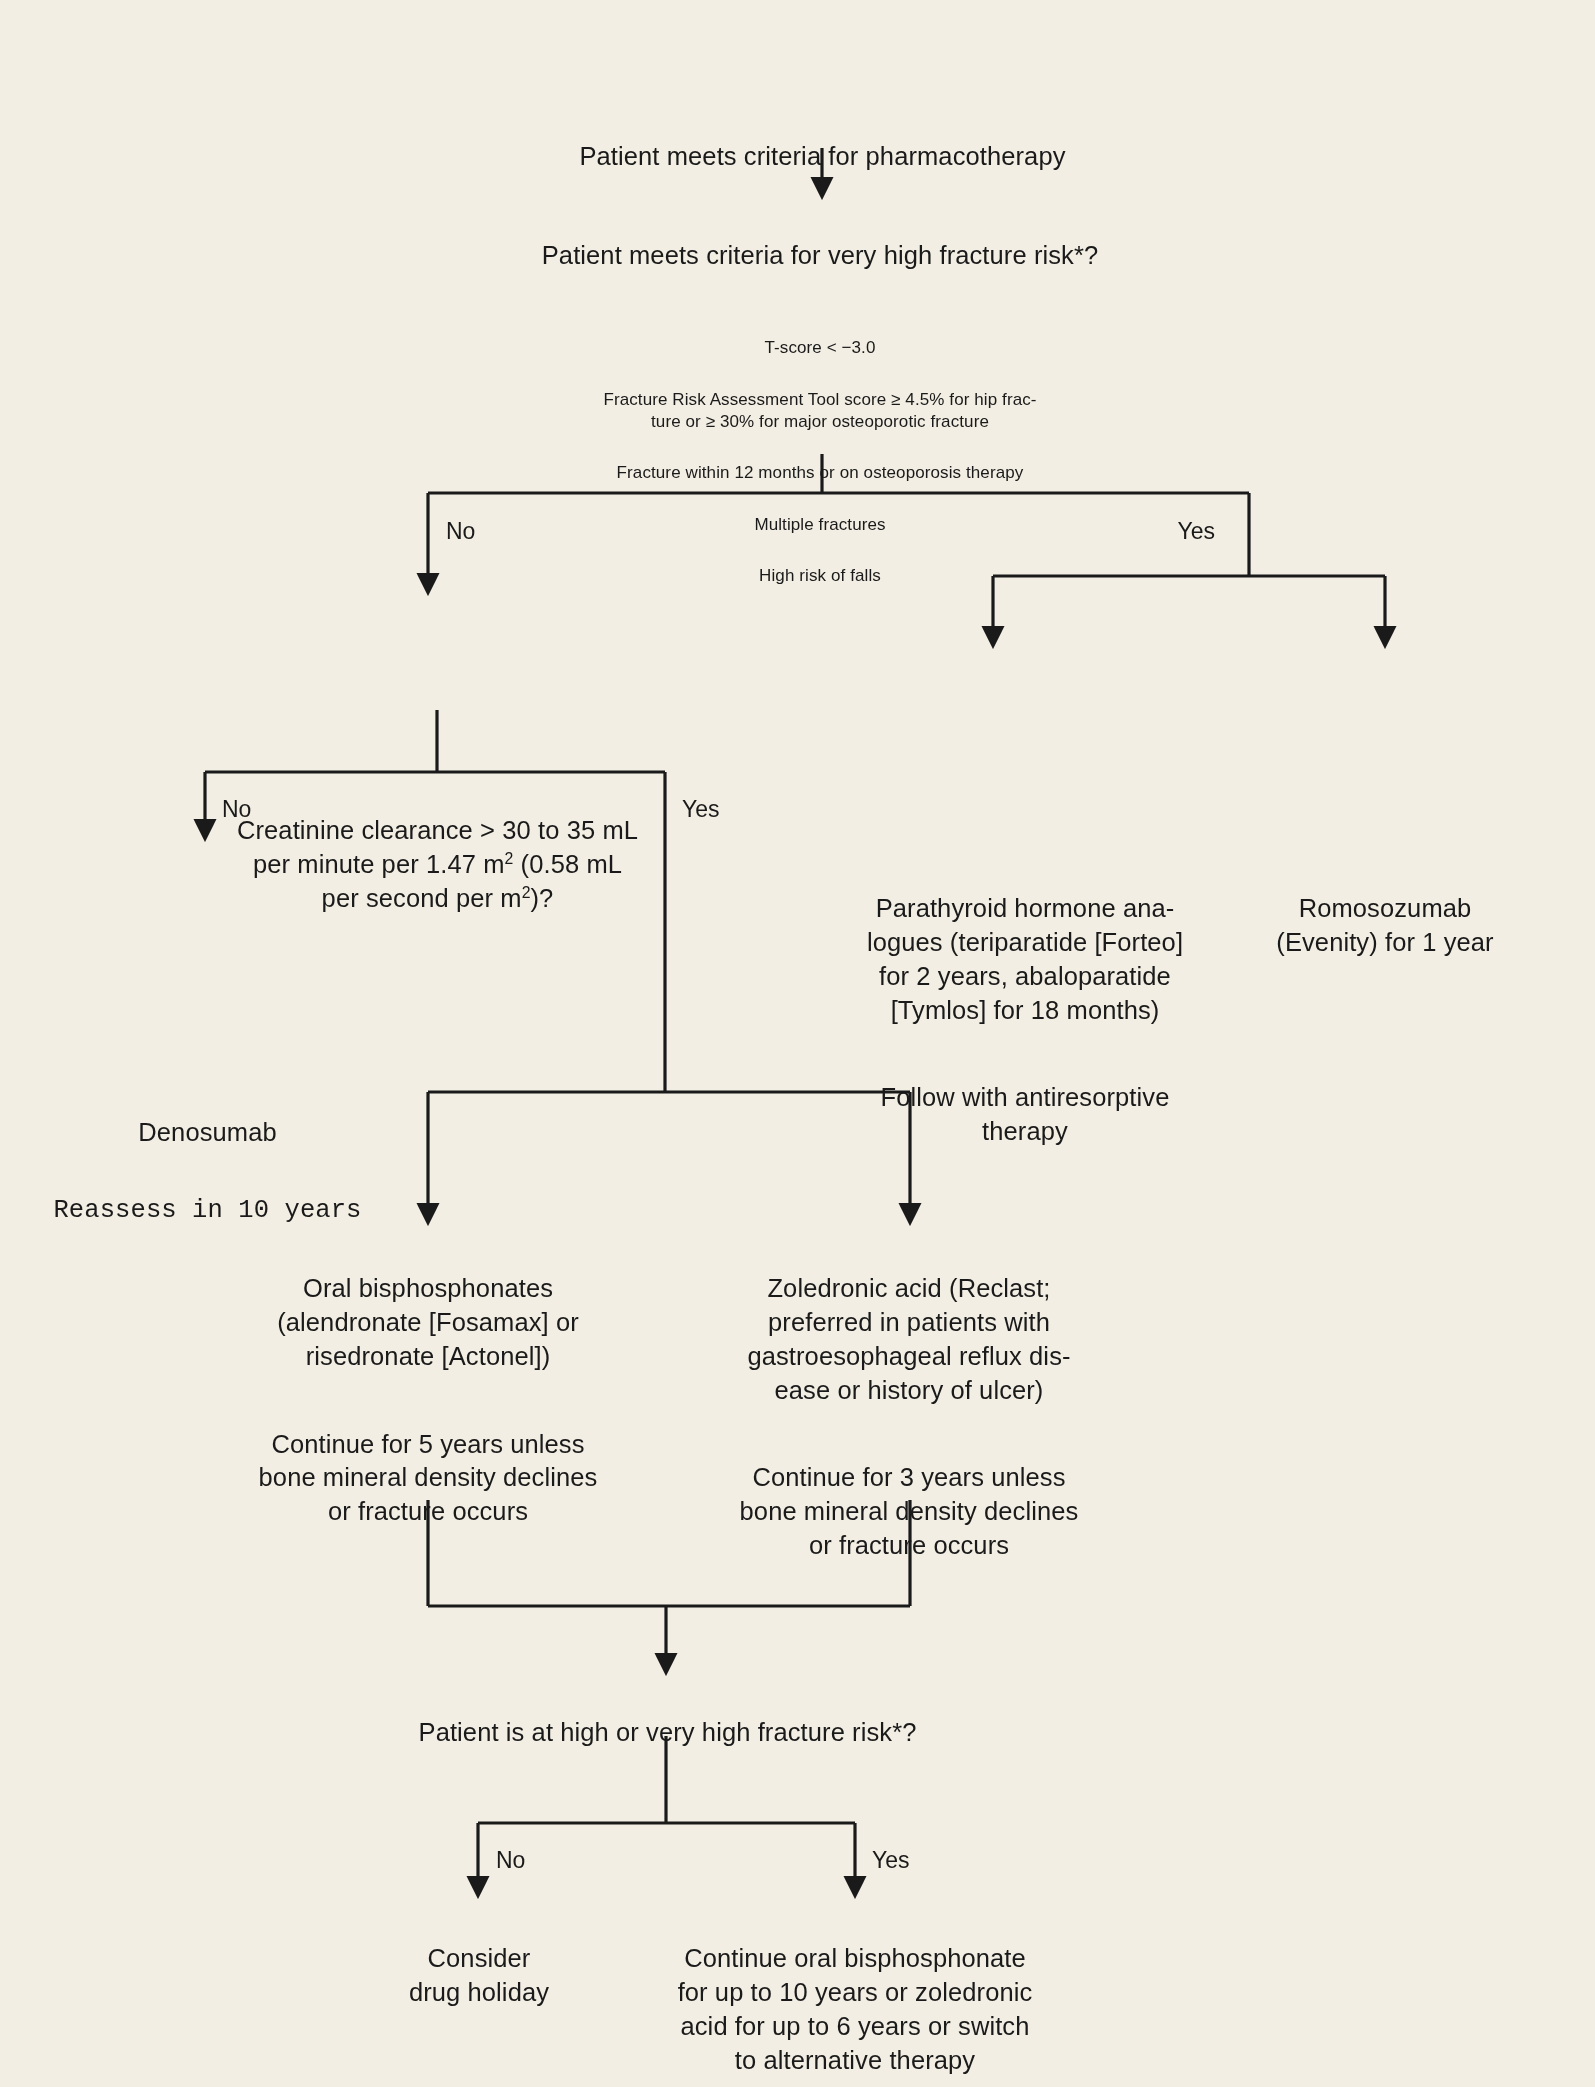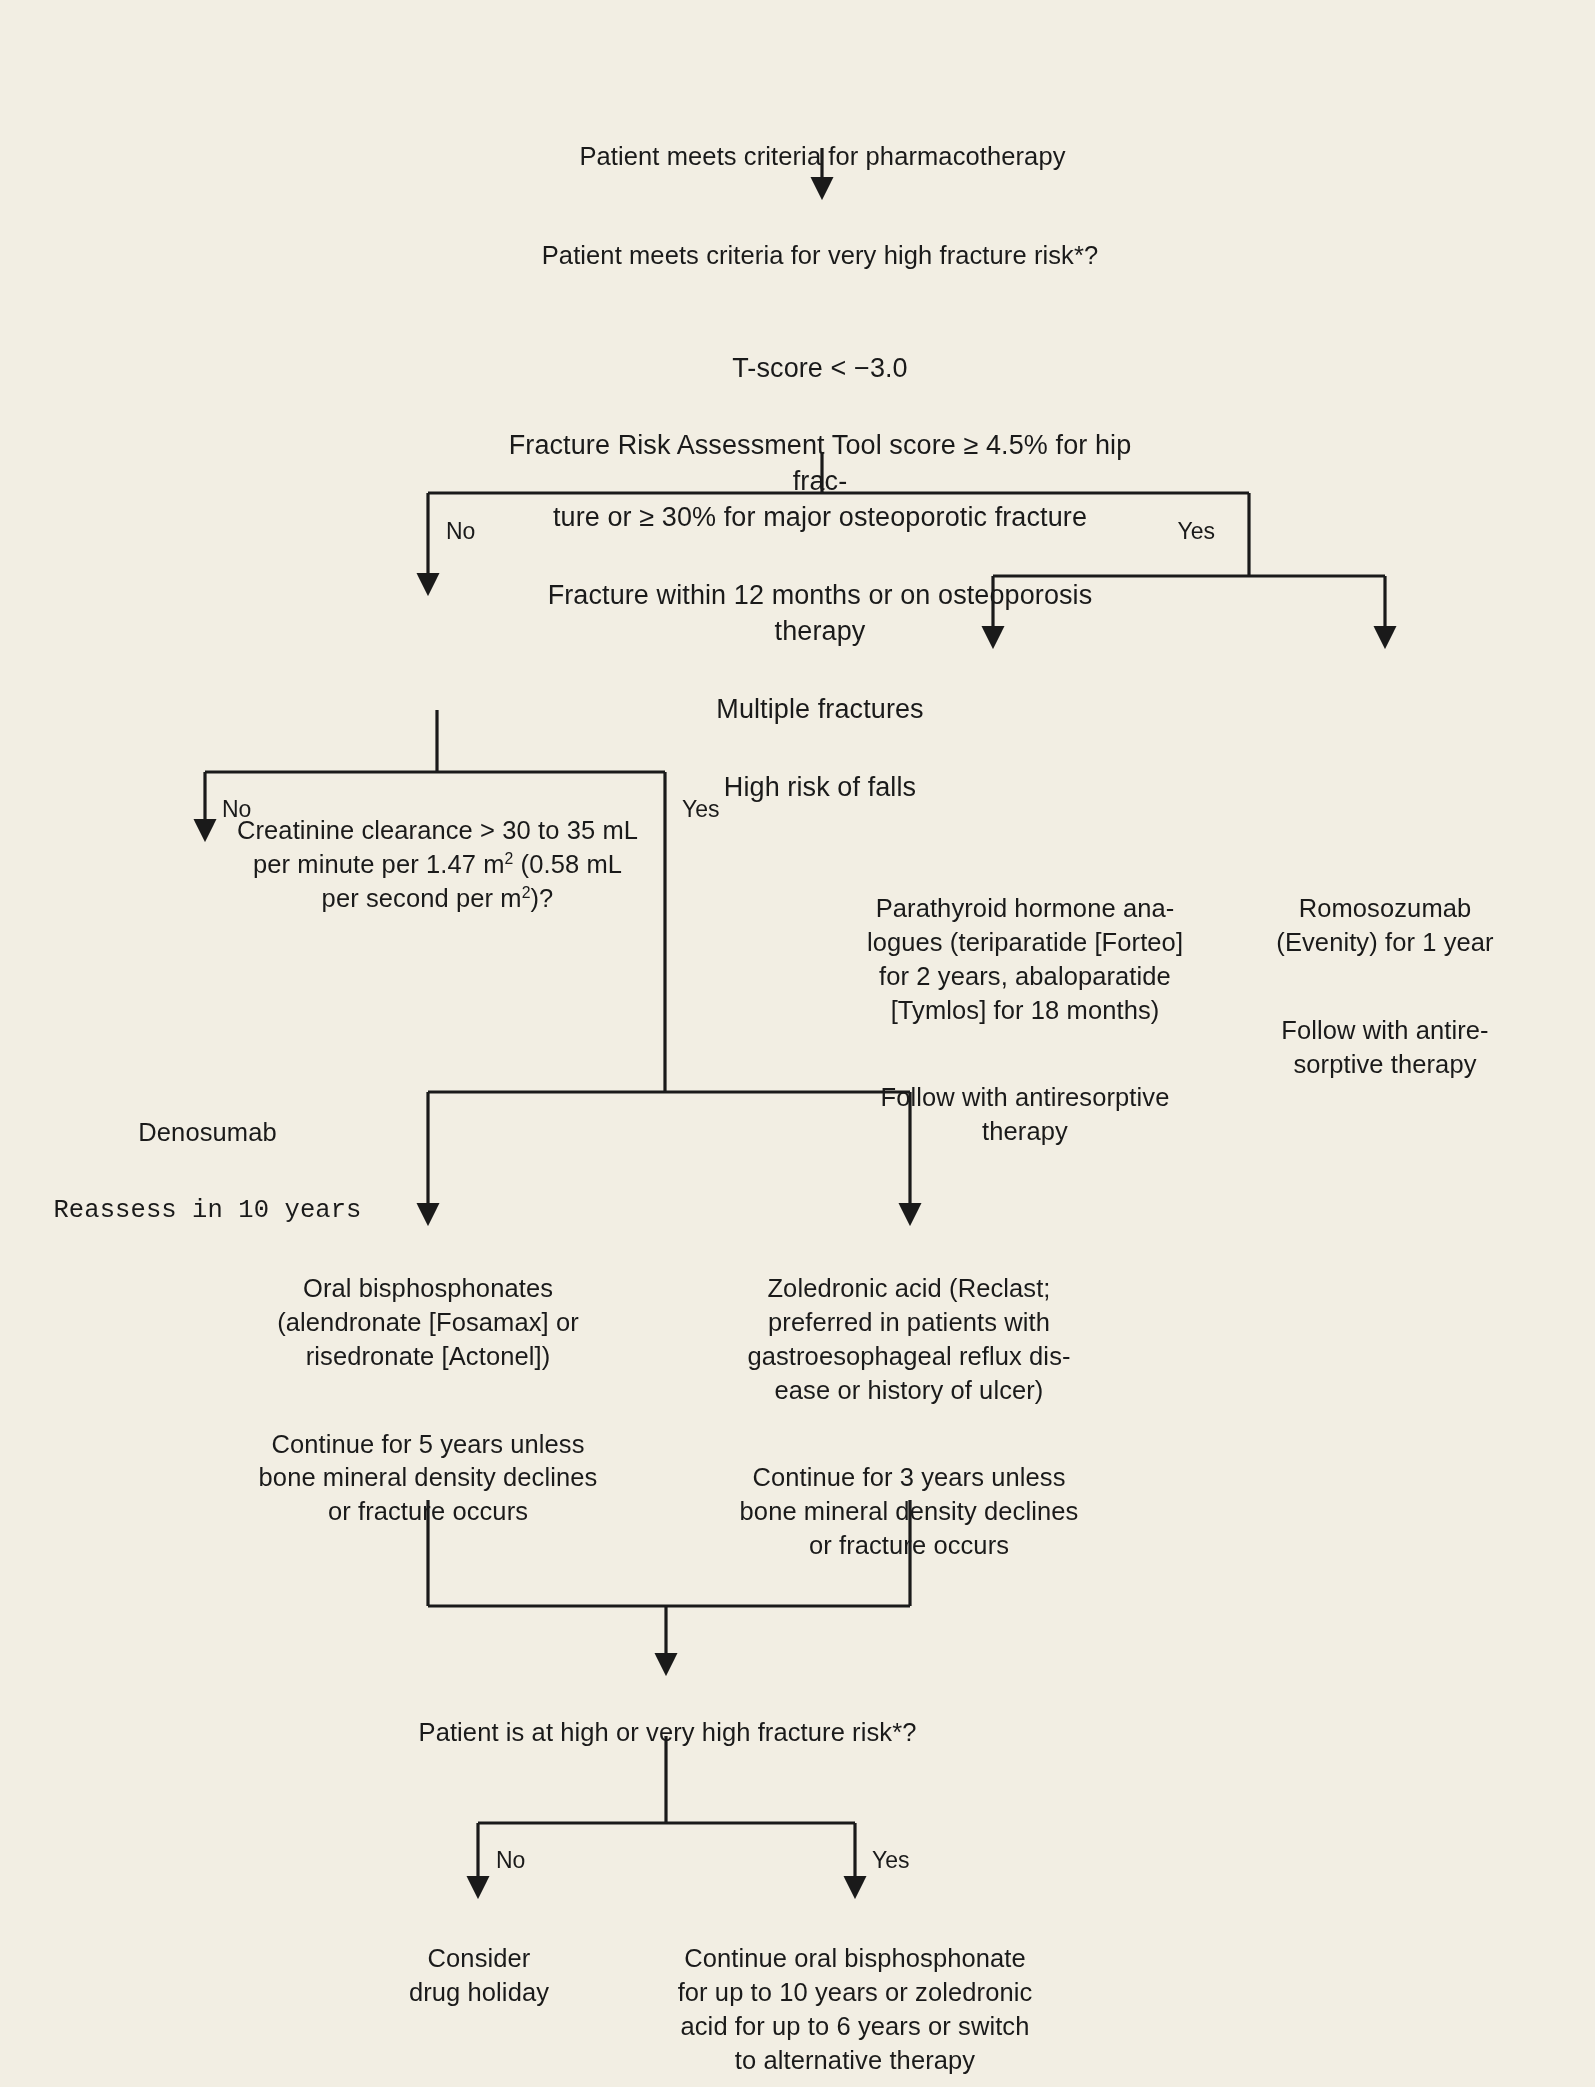--- a/index.html
+++ b/index.html
@@ -17,21 +17,21 @@
     text-align:center;
     font-size:25.5px;
     line-height:1.33;
     letter-spacing:.1px;
     white-space:pre-line;
   }
   .node .para{margin:0;}
   .node .para + .para{margin-top:20px;}
   .bullets{
     margin:0;padding:0;list-style:none;
-    font-size:27px;line-height:1.33;
+    font-size:17px;line-height:1.33;
   }
   .bullets li{margin-top:6px;}
   .bullets li:first-child{margin-top:8px;}
   .bl{display:inline-block;max-width:640px;}
   .edge-label{
     position:absolute;
     font-size:23px;
     line-height:1;
     color:#1a1a1a;
     white-space:nowrap;
@@ -114,22 +114,20 @@
 logues (teriparatide [Forteo]
 for 2 years, abaloparatide
 [Tymlos] for 18 months)</div>
     <div class="para">Follow with antiresorptive
 therapy</div>
   </div>
 
   <div class="node" style="left:1215px;top:858px;width:340px;">
     <div class="para">Romosozumab
 (Evenity) for 1 year</div>
-    <div class="para">Follow with antire-
-sorptive therapy</div>
   </div>
 
   <div class="node" style="left:35px;top:1082px;width:345px;">
     <div class="para">Denosumab</div>
     <div class="para" style="margin-top:10px;font-family:Liberation Mono, monospace;">Reassess in 10 years</div>
   </div>
 
   <div class="node" style="left:202px;top:1238px;width:452px;">
     <div class="para">Oral bisphosphonates
 (alendronate [Fosamax] or

